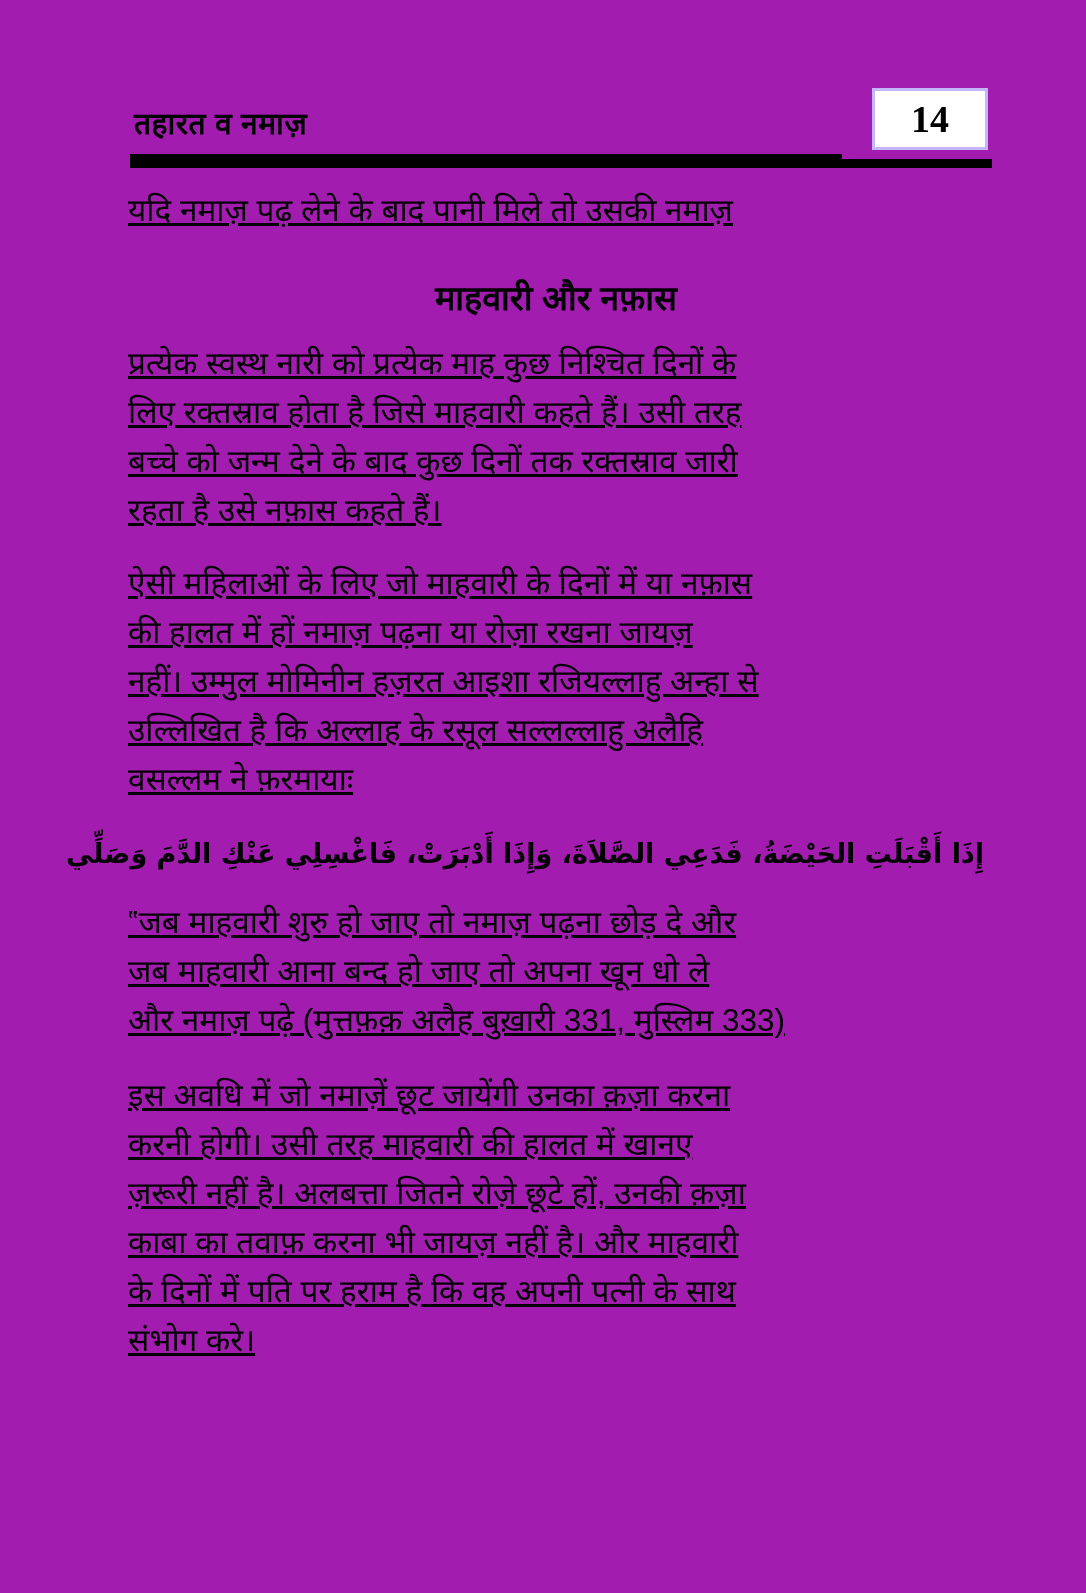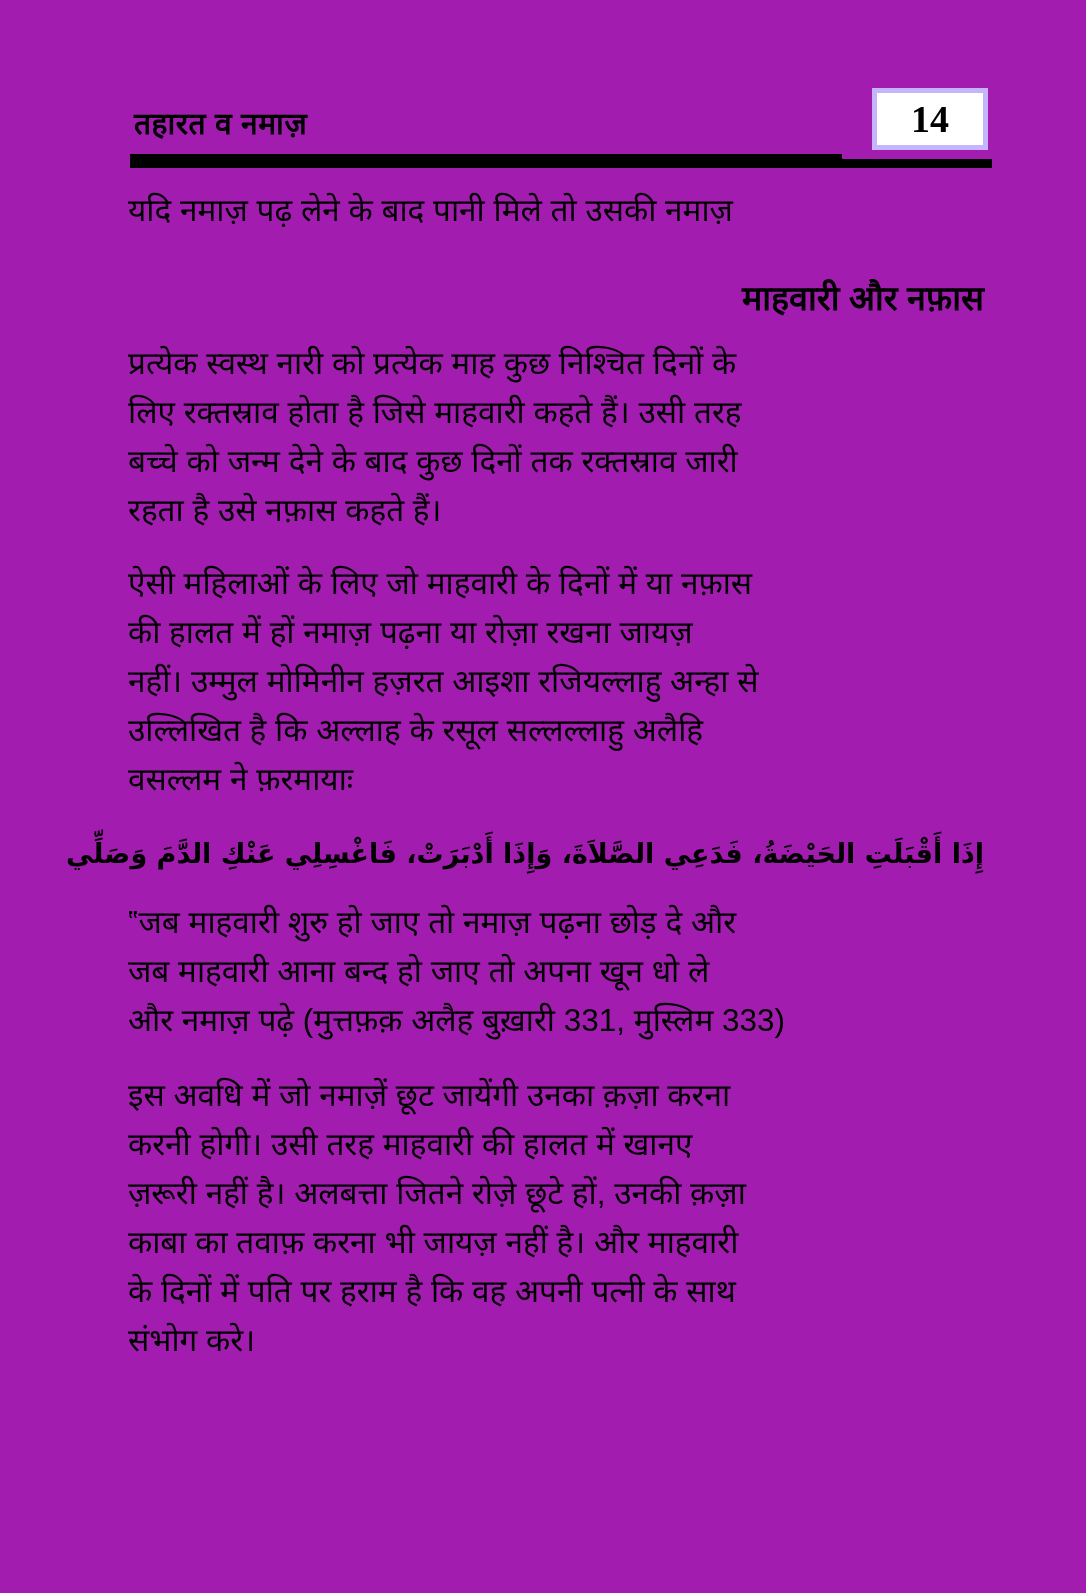--- a/index.html
+++ b/index.html
@@ -44,21 +44,21 @@
     color: #000;
     white-space: nowrap;
   }
 
   .page-number-box {
     position: absolute;
     right: -8px;
     top: 0px;
     width: 116px;
     height: 62px;
-    border: 5px solid #c4b5fd;
+    border: 3px solid #c4b5fd;
     box-sizing: border-box;
     background: #fff;
     display: flex;
     align-items: center;
     justify-content: center;
   }
   .page-number-box span {
     font-family: "Liberation Serif", serif;
     font-weight: 700;
     font-size: 38px;
@@ -96,35 +96,36 @@
     font-size: 31.5px;
     line-height: 49px;
     color: #000;
     margin: 0 0 14px 0;
     text-align: justify;
     text-justify: inter-word;
   }
   .para .ln {
     display: block;
     white-space: nowrap;
+    text-decoration: underline;
   }
   .para .ln.spread {
     display: flex;
     justify-content: space-between;
   }
   .para .ln.spread > span { display: inline-block; }
 
   .gap-sm { height: 10px; }
 
   .section-heading {
     font-family: "Liberation Sans", sans-serif;
     font-weight: 700;
     font-size: 34px;
     line-height: 46px;
-    text-align: right;
+    text-align: center;
     margin: 16px 0 18px 0;
     color: #000;
   }
 
   .arabic-line {
     direction: rtl;
     unicode-bidi: bidi-override;
     text-align: left;
     font-family: "DejaVu Sans", sans-serif;
     font-weight: 700;

